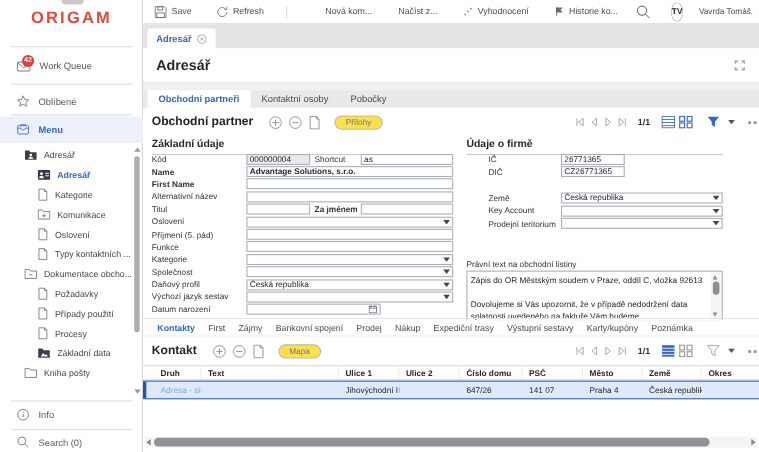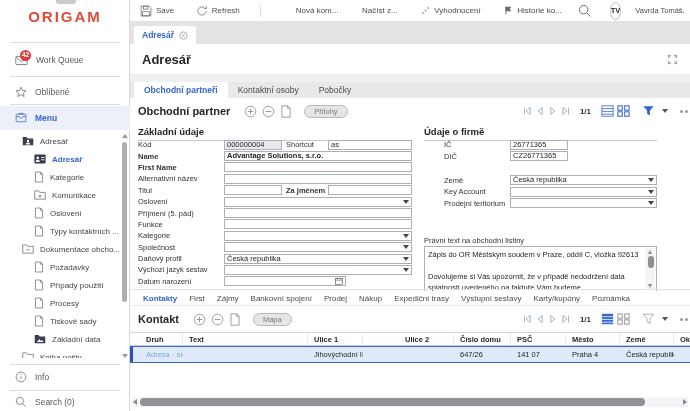--- a/index.html
+++ b/index.html
@@ -49,21 +49,21 @@
 
   
   .screen-tabs { position:absolute; left:130px; top:82px; width:560px; height:16px; background:#e9e9eb; display:flex; align-items:stretch; padding-left:4px; }
   .stab { display:flex; align-items:center; padding:0 10px; font-size:8.5px; color:#4a4a4e; cursor:default; }
   .stab.active { background:#fff; color:#3465d1; font-weight:bold; }
 
   
   .section-bar { position:absolute; left:130px; width:564px; height:26px; background:#fff; display:flex; align-items:center; padding:0 0 0 8px; }
   .sec-title { font-size:11px; font-weight:bold; color:#262626; margin-right:14px; }
   .crud { display:flex; align-items:center; gap:5px; color:#8a8a8e; }
-  .pill { margin-left:12px; border:1px solid #b9b9bd; border-radius:8px; padding:1px 9px; font-size:7.5px; color:#77777b; background:#e5e5e5; cursor:default; }
+  .pill { margin-left:12px; border:1px solid #b9b9bd; border-radius:8px; padding:1px 9px; font-size:7.5px; color:#77777b; background:#fde047; cursor:default; }
   .right-controls { margin-left:auto; display:flex; align-items:center; gap:4px; padding-right:0; }
   .navgrp { display:flex; align-items:center; gap:3px; color:#9aa7bd; margin-right:5px; }
   .pagecount { font-size:8px; font-weight:bold; color:#333; margin-right:6px; }
   .viewgrp { display:flex; align-items:center; gap:3px; margin-right:8px; }
   .caret-dn { width:0; height:0; border-left:3px solid transparent; border-right:3px solid transparent; border-top:4px solid #555; margin-left:3px; }
   .dots { display:flex; gap:2px; margin-left:8px; width:14px; overflow:hidden; }
   .dots i { width:3px; height:3px; border-radius:50%; background:#9a9a9e; flex:none; }
 
   
   .group-title { position:absolute; top:126px; font-size:9.5px; font-weight:bold; color:#262626; border-bottom:1px solid #c9c9cd; padding-bottom:3px; }
@@ -105,21 +105,21 @@
   
   .grid-header { position:absolute; left:130px; top:332px; width:560px; height:14px; display:flex; border-top:1px solid #d5d5d8; border-bottom:1px solid #cfcfd2; background:#fff; }
   .gh { font-size:7.5px; font-weight:bold; color:#262626; display:flex; align-items:center; padding-left:6px; border-right:1px solid #ececef; overflow:hidden; white-space:nowrap; flex:none; }
   .grid-row { position:absolute; left:130px; top:346px; width:560px; height:17px; display:flex; background:#deeafb; border-top:1px solid #3465d1; border-bottom:1px solid #3465d1; }
   .rowbar { position:absolute; left:0; top:0; width:3px; height:15px; background:#2b53b0; }
   .gc { font-size:7.5px; color:#262626; display:flex; align-items:center; padding-left:6px; overflow:hidden; white-space:nowrap; flex:none; }
   .gc.lookup { color:#84a6df; }
   .w-druh { width:53px; padding-left:16px; }
   .w-text { width:125px; }
   .w-u1 { width:55px; }
-  .w-u2 { width:55px;margin-left:36px; }
+  .w-u2 { width:55px; }
   .w-cd { width:57px; }
   .w-psc { width:55px; }
   .w-mesto { width:54px; }
   .w-zeme { width:54px; }
   .w-okres { width:70px; }
 
   
   .hscroll { position:absolute; left:132px; top:397px; width:556px; height:10px; background:#f4f4f6; }
   .hscroll .arr { position:absolute; top:2px; width:0; height:0; border-top:3px solid transparent; border-bottom:3px solid transparent; }
   .hscroll .lf { left:1px; border-right:4px solid #8a8a8e; }
@@ -258,29 +258,20 @@
         <span>Případy použití</span>
       </div>
       <div class="titem lvl1">
         <span class="ic">
             <svg width="10" height="12" viewBox="0 0 14 16" fill="none" stroke="#6a6a6e">
               <path d="M2 1h7l3 3v11H2z"></path>
               <path d="M9 1v3h3"></path>
             </svg>
           </span>
         <span>Procesy</span>
-      </div>
-      <div class="titem lvl1">
-        <span class="ic">
-            <svg width="10" height="12" viewBox="0 0 14 16" fill="none" stroke="#6a6a6e">
-              <path d="M2 1h7l3 3v11H2z"></path>
-              <path d="M9 1v3h3"></path>
-            </svg>
-          </span>
-        <span>Tiskové sady</span>
       </div>
       <div class="titem lvl1">
         <span class="ic">
             <svg width="12" height="10" viewBox="0 0 16 13" fill="#3a3f4b">
               <path d="M1 1h5l1.5 2H15v9H1z"></path>
               <path d="M4 10.5 7 6.5l2.2 2.7 1.5-1.5 2 2.8z" fill="#fff"></path>
             </svg>
           </span>
         <span>Základní data</span>
       </div>

